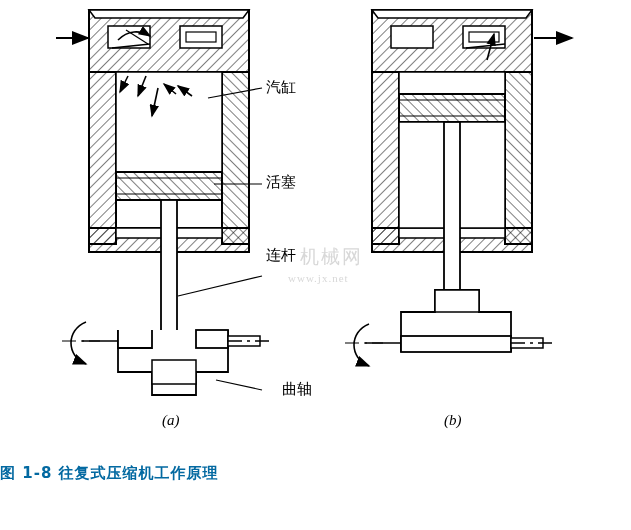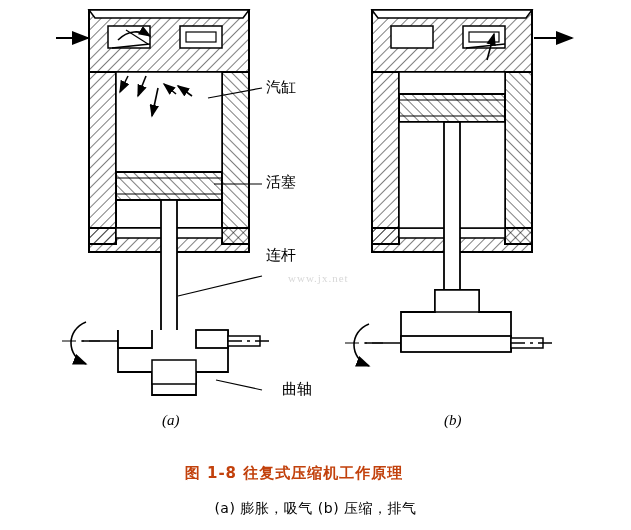--- a/index.html
+++ b/index.html
@@ -40,25 +40,24 @@
     font-family: "Liberation Serif", serif;
     font-size: 15px;
     font-style: italic;
     color: #000;
     white-space: nowrap;
   }
   .caption-title {
     position: absolute;
     left: 0;
     width: 588px;
-    text-align: center;
     font-family: "DejaVu Sans", sans-serif;
     font-size: 15px;
     font-weight: bold;
-    color: #c2410c;
+    color: #0369a1;
     letter-spacing: 1px;
   }
   .caption-sub {
     position: absolute;
     left: 0;
     width: 631px;
     text-align: center;
     font-family: "DejaVu Sans", sans-serif;
     font-size: 14px;
     color: #000;
@@ -218,18 +217,18 @@
   </svg>
 
   <span class="lbl" style="left:266px; top:80px;">汽缸</span>
   <span class="lbl" style="left:266px; top:175px;font-family:Liberation Serif, serif;">活塞</span>
   <span class="lbl" style="left:266px; top:248px;">连杆</span>
   <span class="lbl" style="left:282px; top:382px;">曲轴</span>
 
   <span class="panel-label" style="left:162px; top:412px;">(a)</span>
   <span class="panel-label" style="left:444px; top:412px;">(b)</span>
 
+  <span class="watermark wm1" style="left:300px; top:244px;">机械网</span>
   <span class="watermark wm2" style="left:288px; top:272px;">www.jx.net</span>
 
   <div class="caption-title" style="top:464px;">图 1-8   往复式压缩机工作原理</div>
-  <div class="caption-sub" style="top:500px;">(a) 膨胀，吸气    (b) 压缩，排气</div>
 
 </div>
 
 </body></html>

